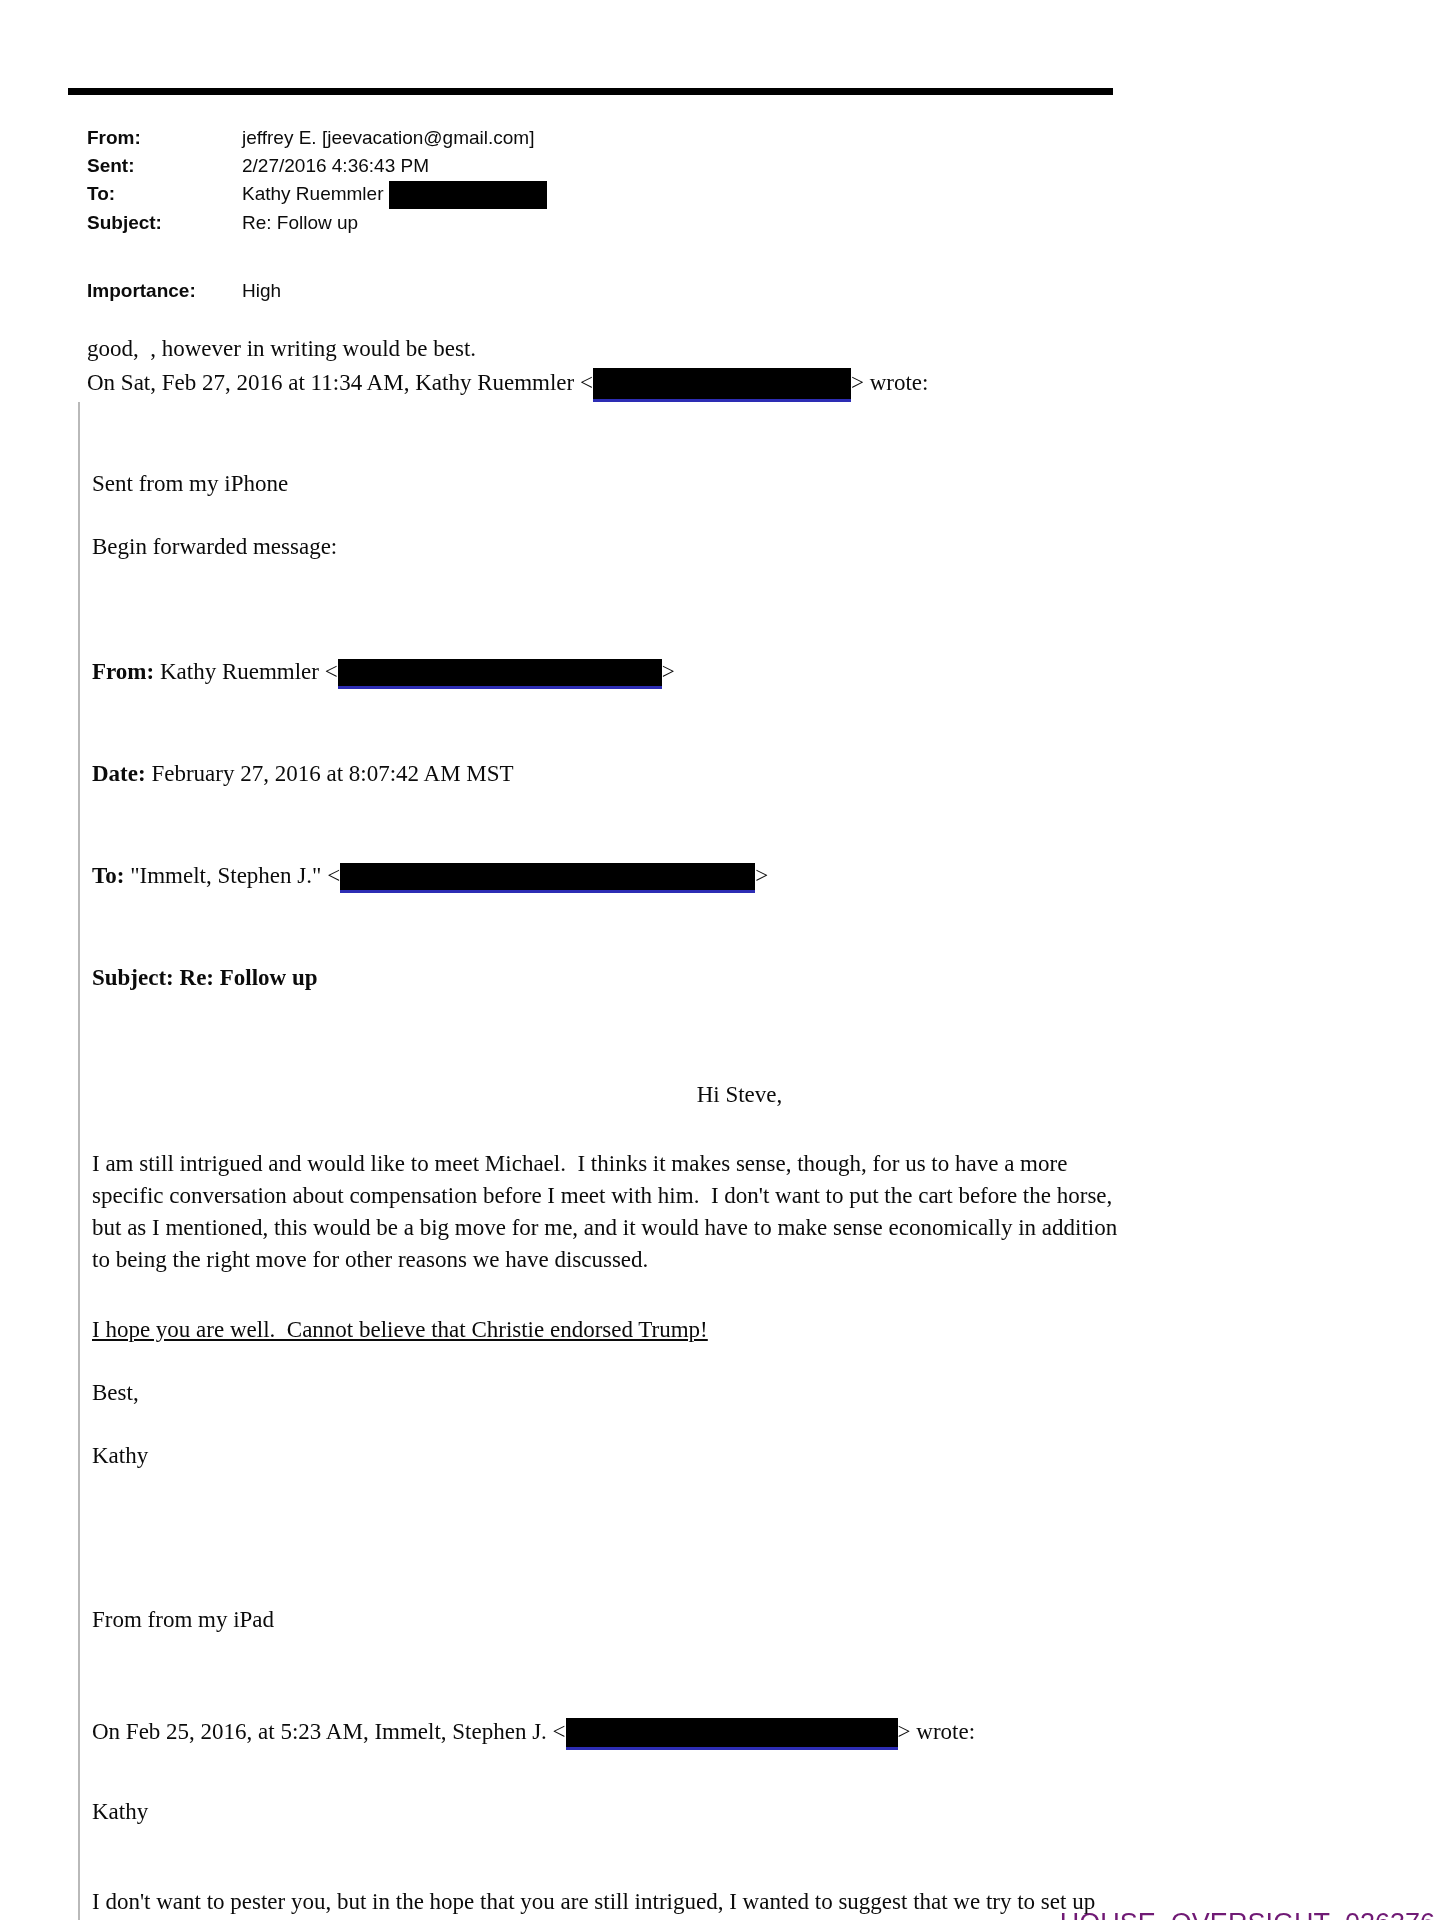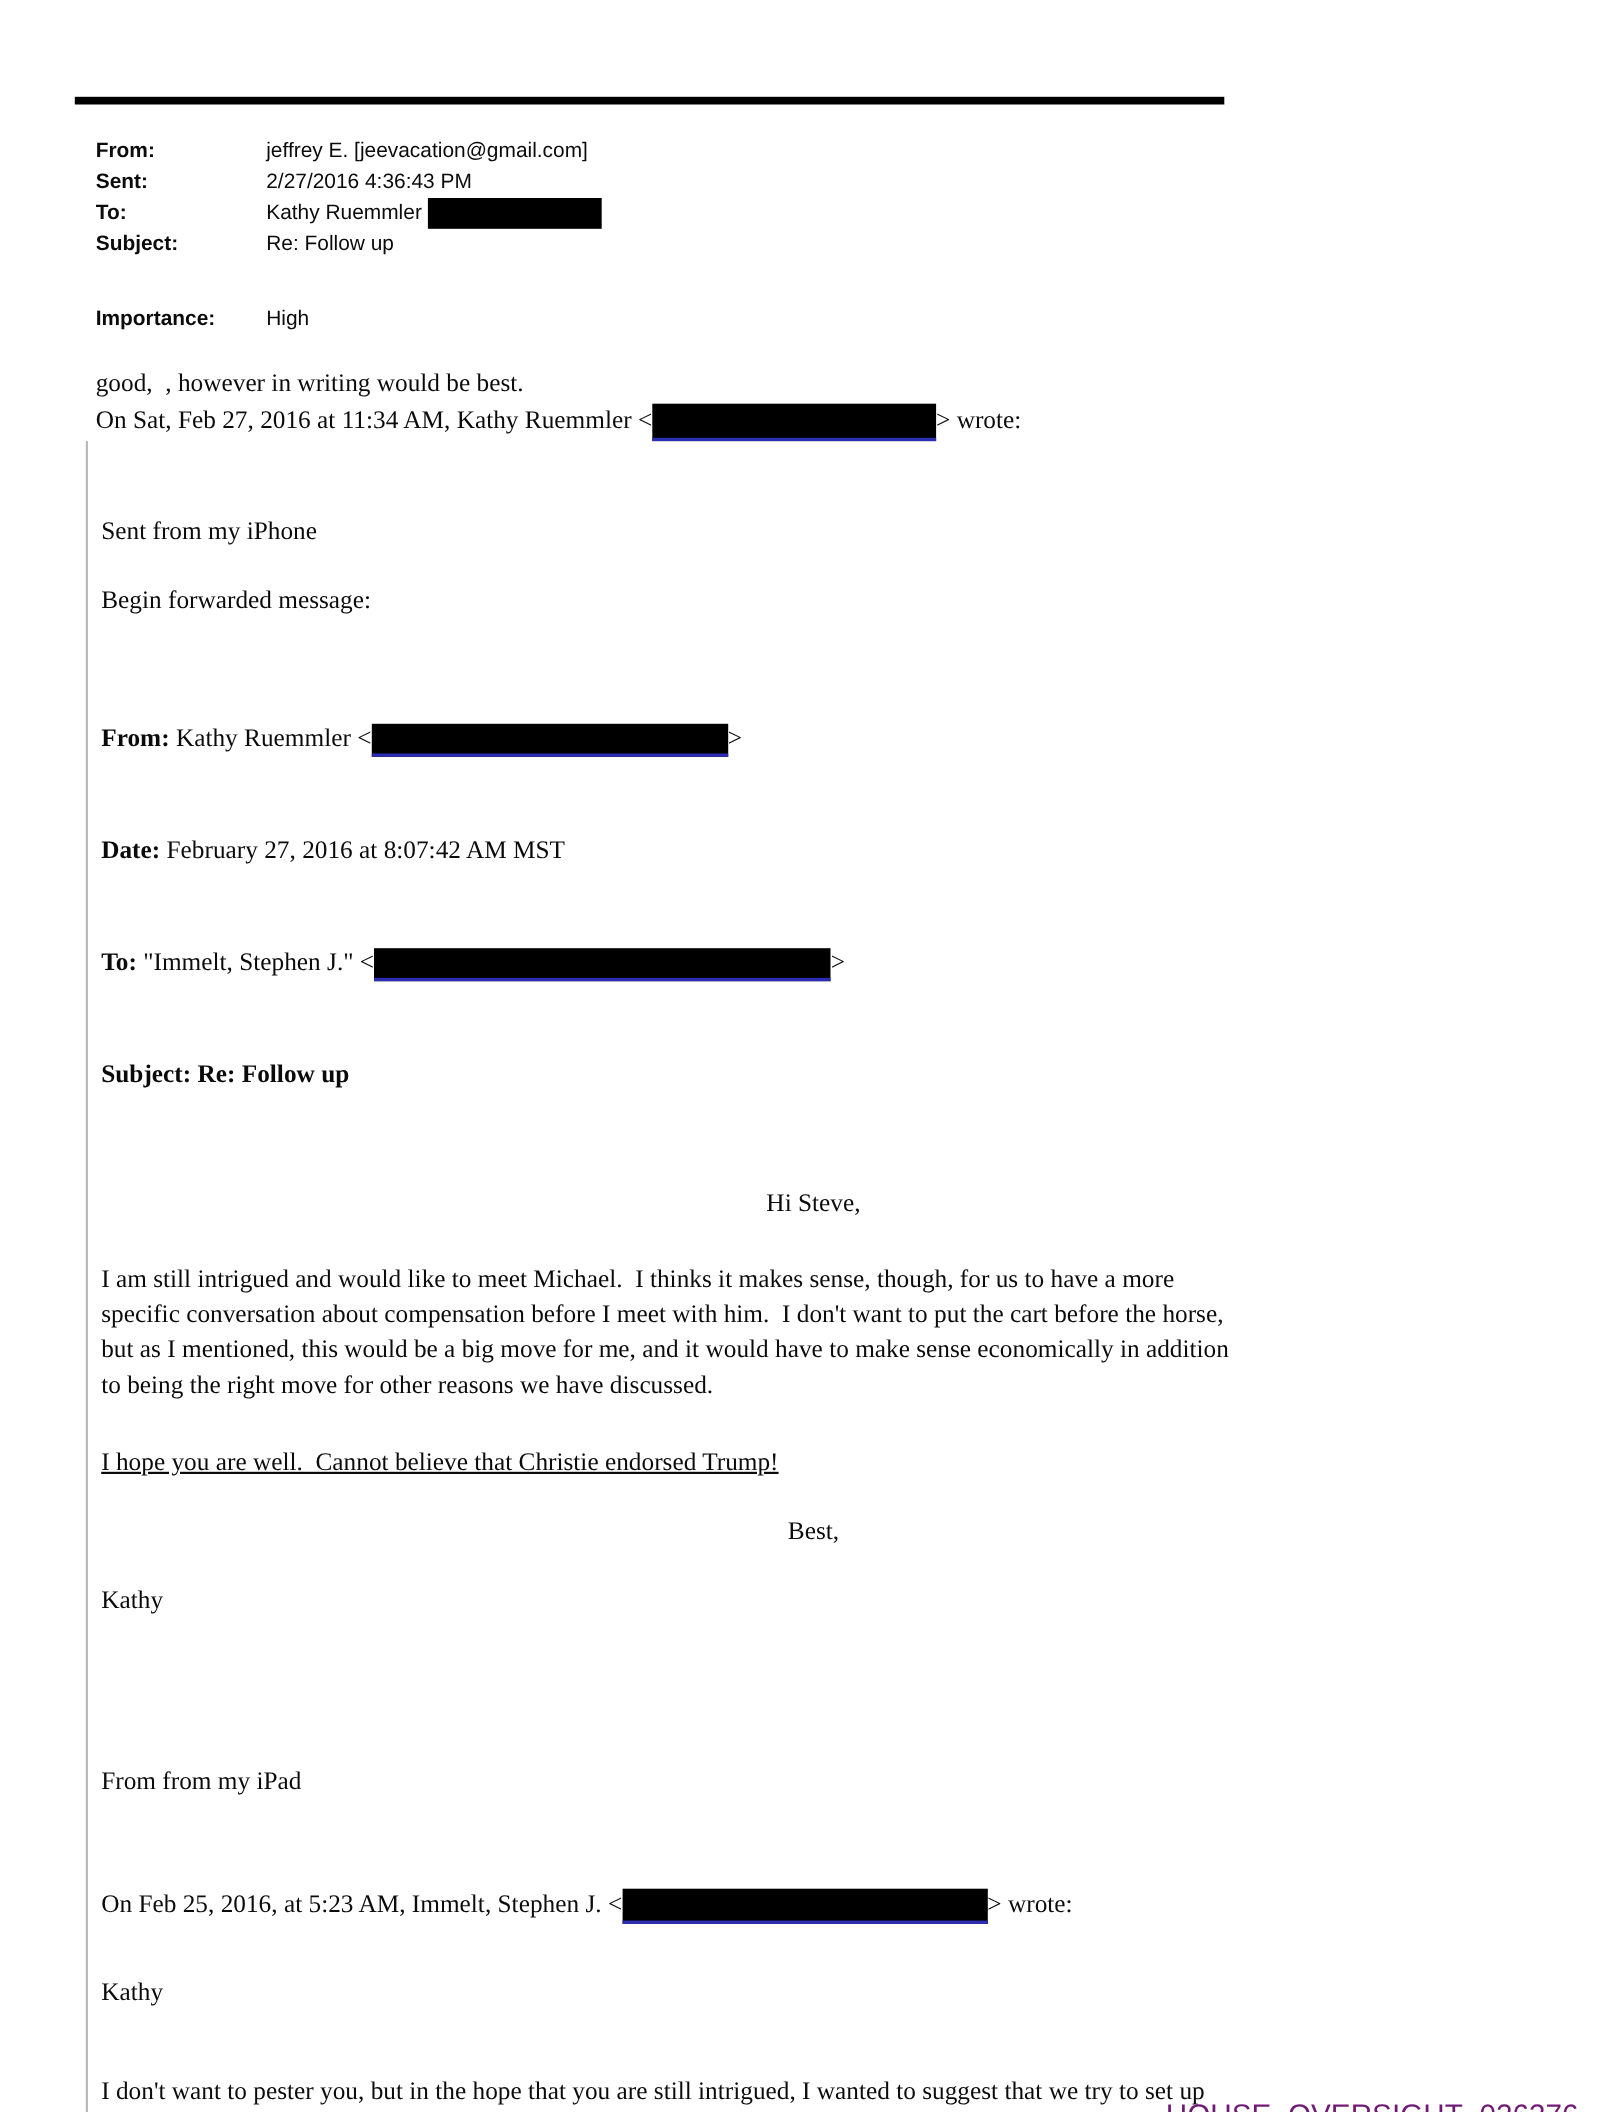--- a/index.html
+++ b/index.html
@@ -58,21 +58,21 @@
     padding-left: 12px;
     padding-top: 67px;
   }
   .begin-forwarded { margin-top: 33px; }
   .fwd-header { margin-top: 25px; line-height: 34px; }
   .fwd-label { font-weight: bold; }
   .fwd-subject { font-weight: bold; }
   .greeting { margin-top: 17px; text-align: center; }
   .para1 { margin-top: 38px; line-height: 32px; }
   .hope-line { margin-top: 39px; text-decoration: underline; }
-  .closing { margin-top: 33px; text-align: center; }
+  .closing { margin-top: 33px; }
   .signature { margin-top: 33px; }
   .sent-ipad { margin-top: 134px; }
   .attribution-nested { margin-top: 78px; line-height: 38px; }
   .greeting2 { margin-top: 46px; }
   .para2 { margin-top: 58px; line-height: 33px; }
   
   .bar {
     display: inline-block;
     background: var(--redaction);
     vertical-align: middle;

